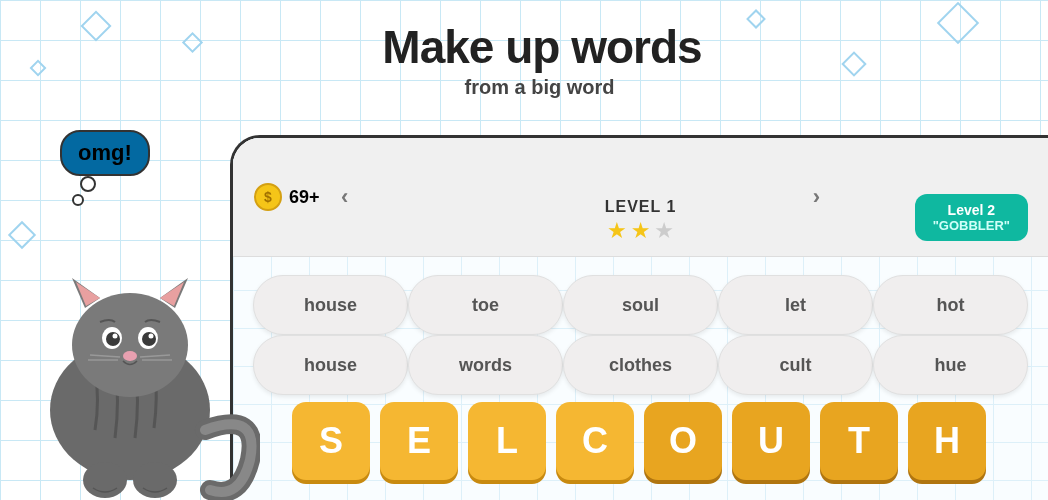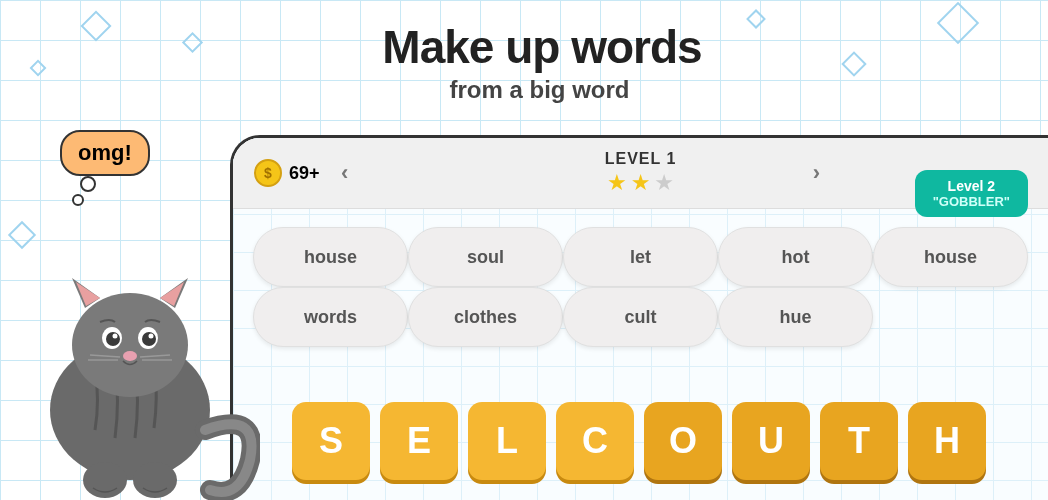--- a/index.html
+++ b/index.html
@@ -40,21 +40,21 @@
       z-index: 5;
     }
     .header-title {
       font-size: 46px;
       font-weight: 900;
       color: #222;
       letter-spacing: -1px;
       padding-left: 36px;
     }
     .header-subtitle {
-      font-size: 24px;
+      font-size: 20px;
       font-weight: 600;
       color: #444;
       margin-top: 2px;
       padding-left: 31px;
     }
 
     
     .game-panel {
       position: absolute;
       top: 135px;
@@ -108,20 +108,21 @@
       font-size: 18px;
       font-weight: 700;
       color: #000000;
     }
 
     .level-area {
       display: flex;
       flex-direction: column;
       align-items: center;
       gap: 2px;
+      margin-top: 48px;
     }
     .level-label {
       font-size: 16px;
       font-weight: 800;
       color: #333;
       letter-spacing: 1px;
     }
     .stars-row {
       display: flex;
       gap: 4px;
@@ -229,21 +230,21 @@
       width: 260px;
       height: 340px;
       z-index: 6;
     }
 
     
     .speech-bubble {
       position: absolute;
       top: 130px;
       left: 60px;
-      background: #fdba74;
+      background: #0369a1;
       border-radius: 20px;
       border: 2.5px solid #333;
       padding: 8px 16px;
       font-size: 22px;
       font-weight: 700;
       z-index: 7;
     }
     .speech-bubble::after {
       content: '';
       position: absolute;
@@ -314,20 +315,23 @@
       <span class="next-level-label">Level 2</span>
       <span class="next-level-sub">"GOBBLER"</span>
     </button>
   </div>
 
   <div class="words-grid">
     <div class="word-pill">
         <span>house</span>
       </div>
     <div class="word-pill">
+        <span>toe</span>
+      </div>
+    <div class="word-pill">
         <span>soul</span>
       </div>
     <div class="word-pill">
         <span>let</span>
       </div>
     <div class="word-pill">
         <span>hot</span>
       </div>
     <div class="word-pill">
         <span>house</span>

